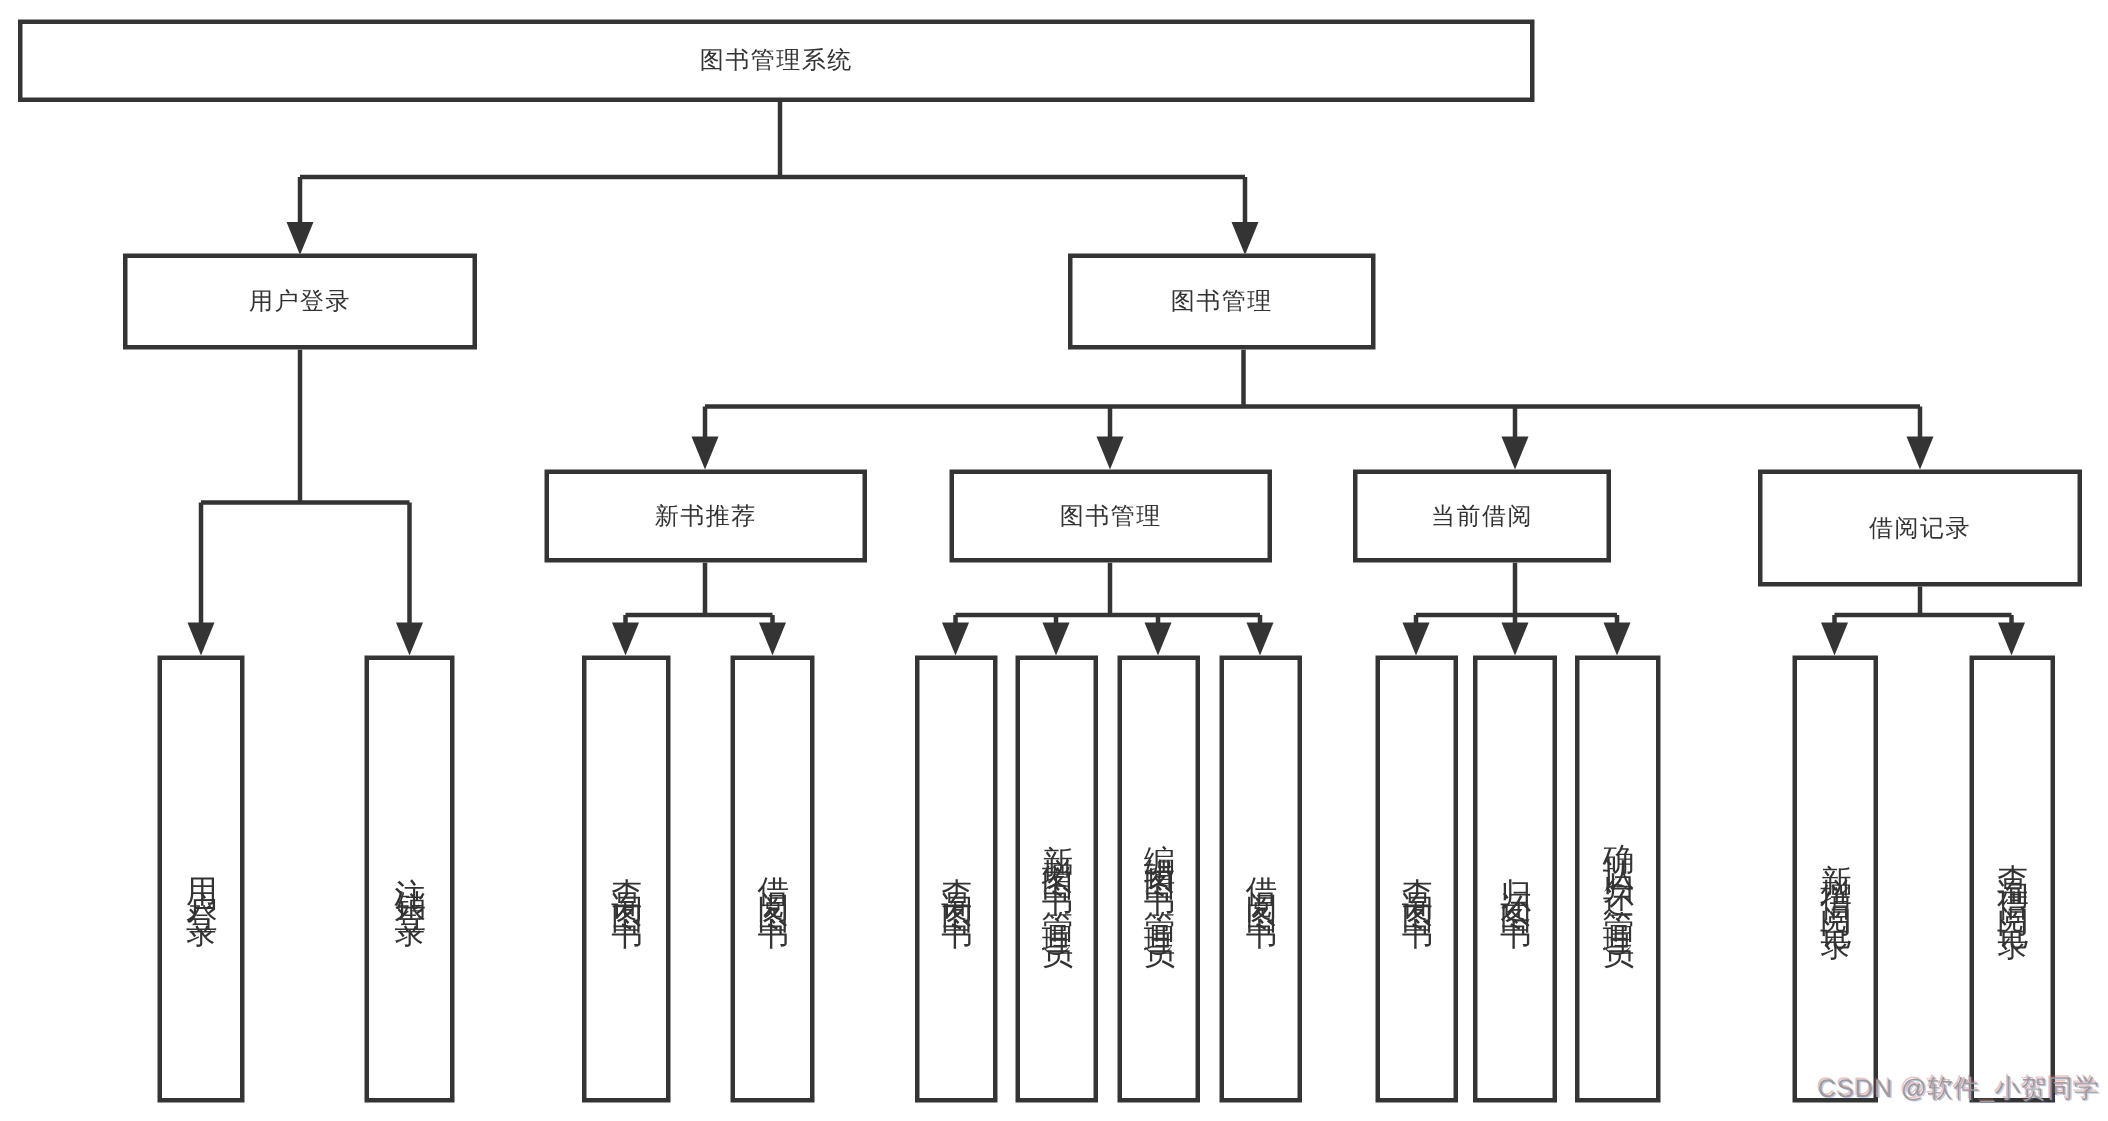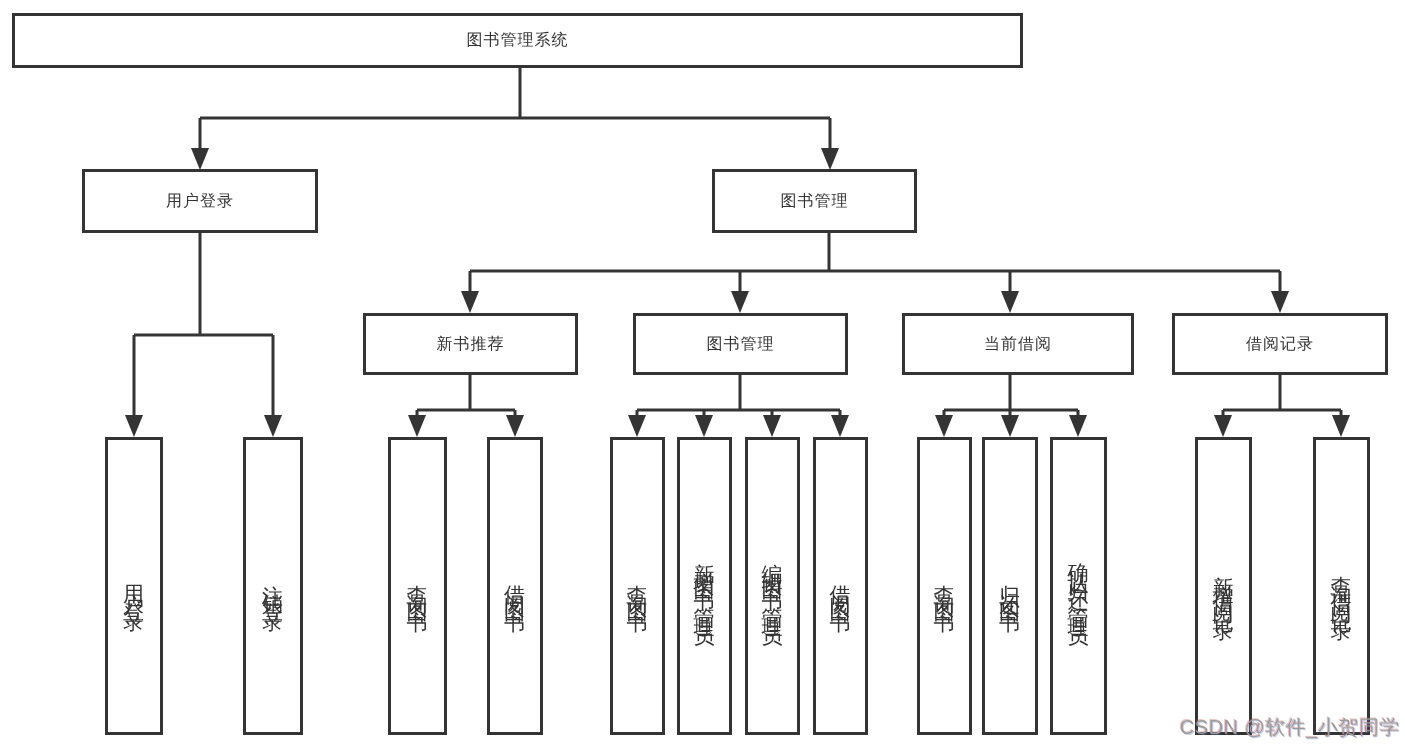--- a/index.html
+++ b/index.html
@@ -26,21 +26,21 @@
     writing-mode:vertical-rl;
     text-orientation:mixed;
     font-size:21px;
     letter-spacing:9px;
     line-height:1;
     white-space:nowrap;
   }
   #watermark{
     position:absolute;
     top:714px;right:5px;
-    font-size:20px;
+    font-size:17px;
     letter-spacing:0.5px;
     color:#9c9c9c;
     text-shadow:-1px -1px 0 rgba(201,86,86,0.35), 1px 1px 0 rgba(92,114,201,0.35);
     z-index:2;
     white-space:nowrap;
   }
 </style>
 </head>
 <body>
 
@@ -89,24 +89,24 @@
   <div class="box" style="left:712px;top:169px;width:205px;height:64px;">
     <span class="h-label">图书管理</span>
   </div>
 
   <div class="box" style="left:363px;top:313px;width:215px;height:62px;align-items:center;">
     <span class="h-label">新书推荐</span>
   </div>
   <div class="box" style="left:633px;top:313px;width:215px;height:62px;">
     <span class="h-label">图书管理</span>
   </div>
-  <div class="box" style="left:902px;top:313px;width:232px;height:62px;">
+  <div class="box" style="left:902px;top:313px;width:172px;height:62px;">
     <span class="h-label">当前借阅</span>
   </div>
-  <div class="box" style="left:1172px;top:313px;width:216px;height:62px;">
+  <div class="box" style="left:1172px;top:313px;width:216px;height:78px;">
     <span class="h-label">借阅记录</span>
   </div>
 
   <div class="box leaf" style="left:105px;width:58px;">
     <span class="v-label">用户登录</span>
   </div>
   <div class="box leaf" style="left:243px;width:60px;">
     <span class="v-label">注销登录</span>
   </div>
 

